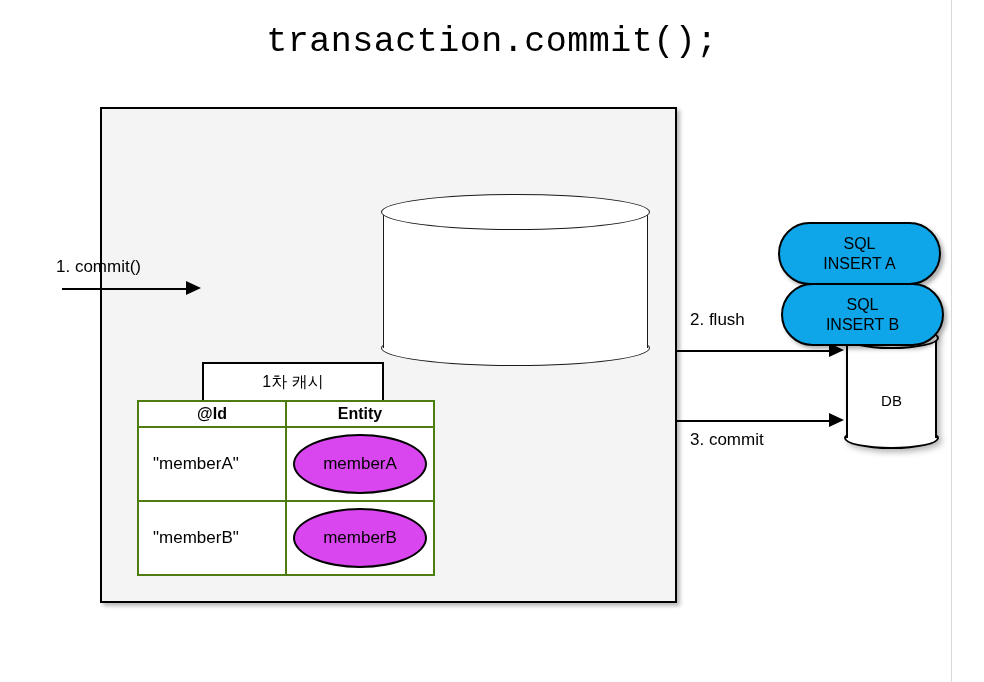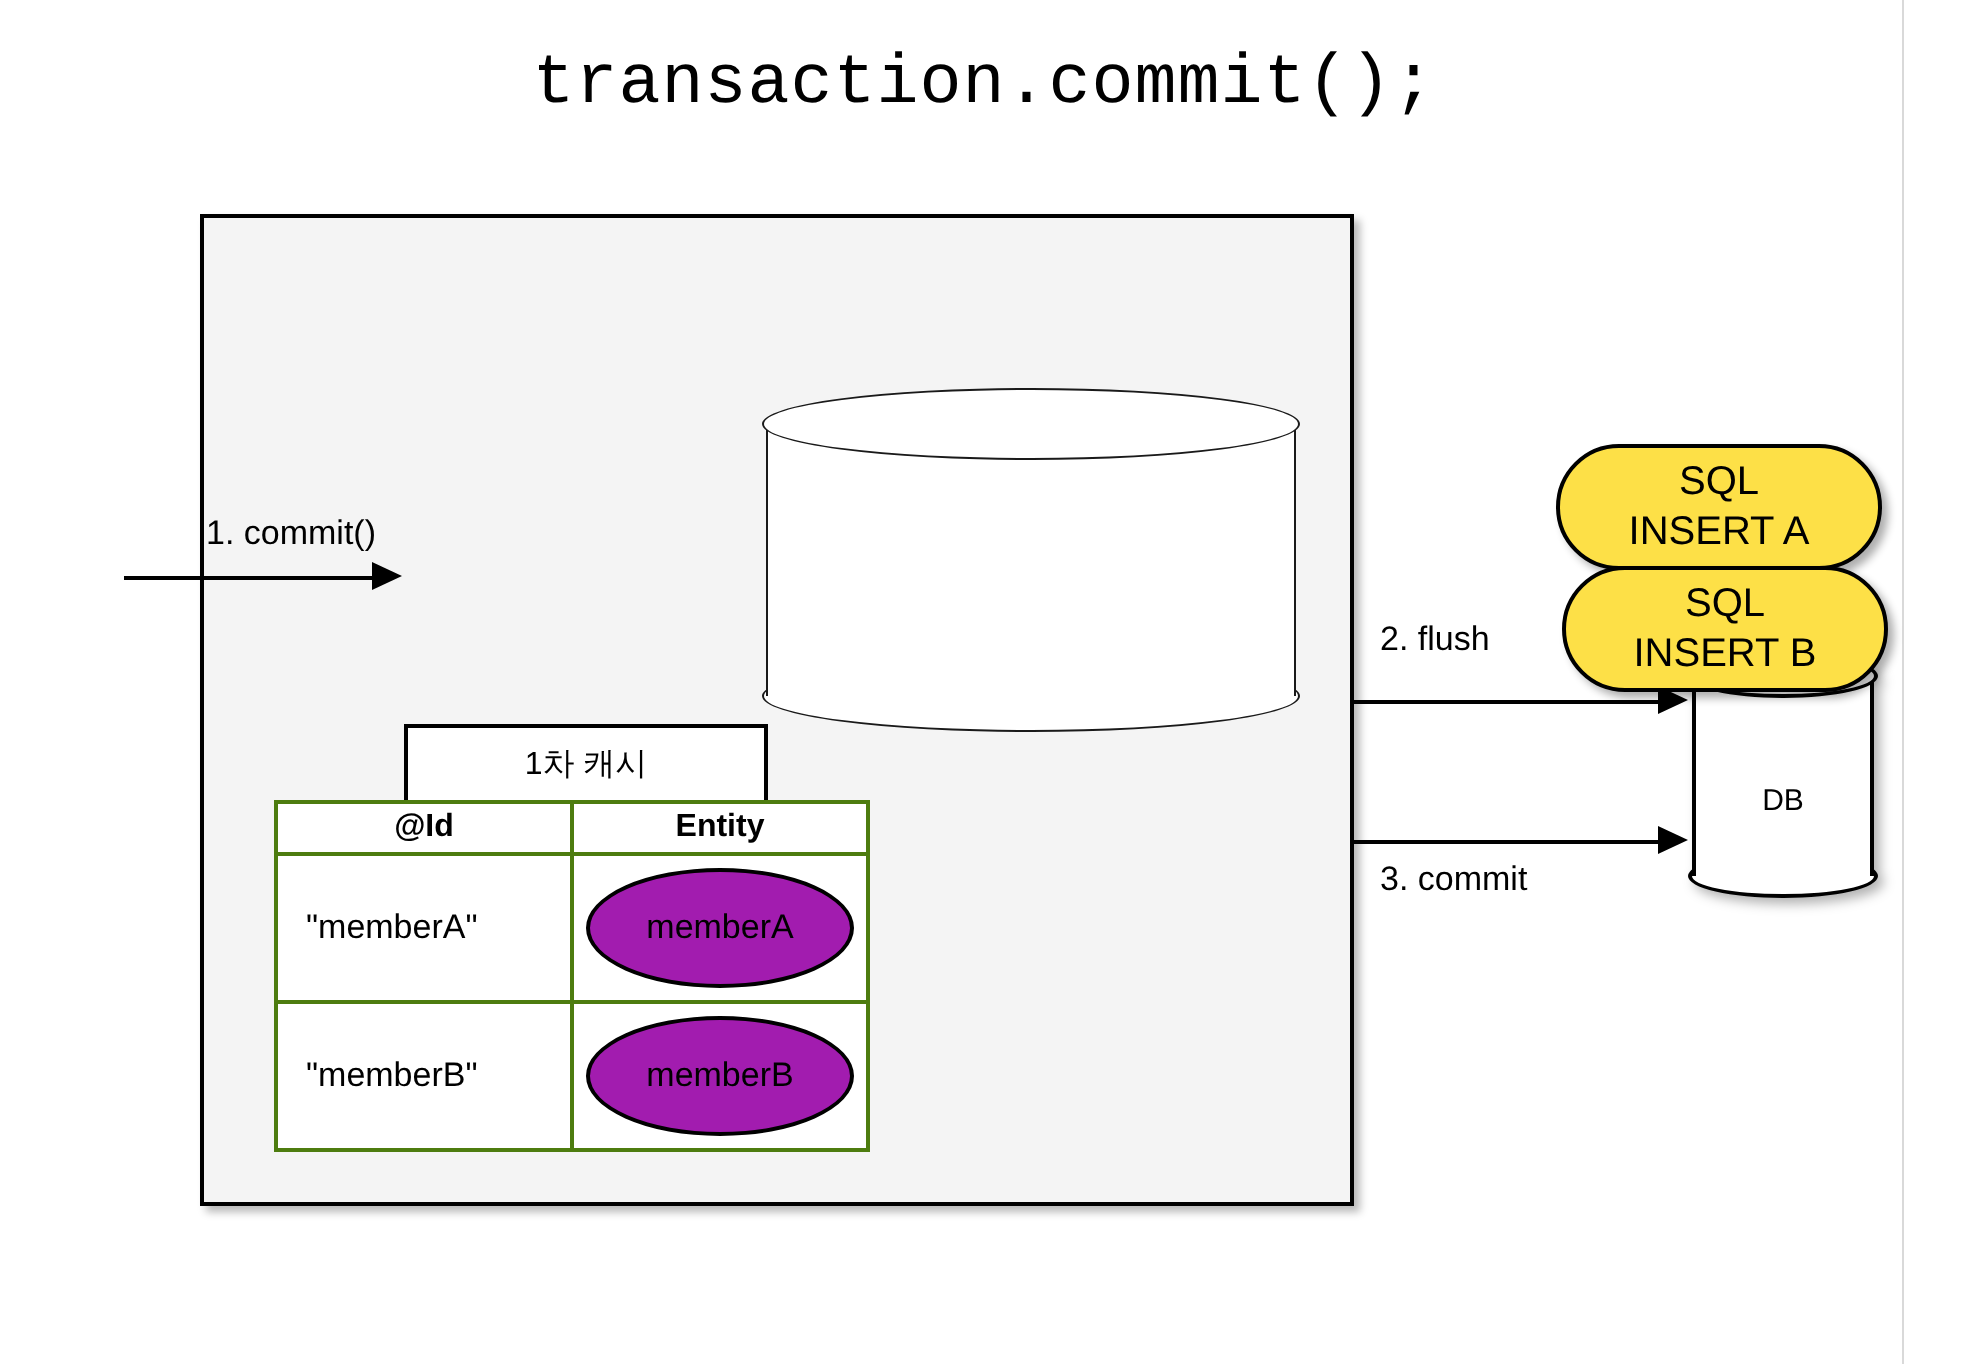--- a/index.html
+++ b/index.html
@@ -139,30 +139,30 @@
   #db-cyl .label {
     top: 38px;
     font-size: 15px;
     z-index: 3;
     margin-top: 16px;
   }
 
   
   .sql-box {
     position: absolute;
-    background: #fde047;
+    background: #0ea5e9;
     border: 2.4px solid #000000;
     border-radius: 34px;
     box-shadow: 3px 3px 4px rgba(0,0,0,0.32);
     box-sizing: border-box;
     display: flex;
     flex-direction: column;
     align-items: center;
     justify-content: center;
-    font-size: 20px;
+    font-size: 16px;
     line-height: 1.25;
     color: #000000;
     text-align: center;
   }
   #sql-a { left: 778px; top: 222px; width: 163px; height: 63px; z-index: 6; }
   #sql-b { left: 781px; top: 283px; width: 163px; height: 63px; z-index: 7; }
 
   
   .cache-tab {
     position: absolute;
@@ -213,21 +213,21 @@
   .cell-id { padding-left: 14px !important; text-align: left !important; }
 
   .entity-ellipse {
     display: inline-flex;
     align-items: center;
     justify-content: center;
     width: 134px;
     height: 60px;
     border: 2px solid #000000;
     border-radius: 50%;
-    background: #a21caf;
+    background: #d946ef;
     font-size: 17px;
     color: #000000;
     box-sizing: border-box;
   }
 
   
   .arrow-line {
     position: absolute;
     height: 0;
     border-top: 2px solid #000000;
@@ -242,21 +242,21 @@
   }
   .arrow-label {
     position: absolute;
     font-size: 17px;
     color: #000000;
     white-space: nowrap;
   }
 
   #arrow1-line { left: 62px; top: 288px; width: 126px; z-index: 5; }
   #arrow1-head { left: 186px; top: 281px; z-index: 5; }
-  #arrow1-label { left: 56px; top: 257px; margin-left: 47px; }
+  #arrow1-label { left: 56px; top: 257px; }
 
   #arrow2-line { left: 677px; top: 350px; width: 153px; z-index: 5; }
   #arrow2-head { left: 829px; top: 343px; z-index: 5; }
   #arrow2-label { left: 690px; top: 310px; }
 
   #arrow3-line { left: 677px; top: 420px; width: 153px; z-index: 5; }
   #arrow3-head { left: 829px; top: 413px; z-index: 5; }
   #arrow3-label { left: 690px; top: 430px; text-align: right; }
 </style>
 </head>

